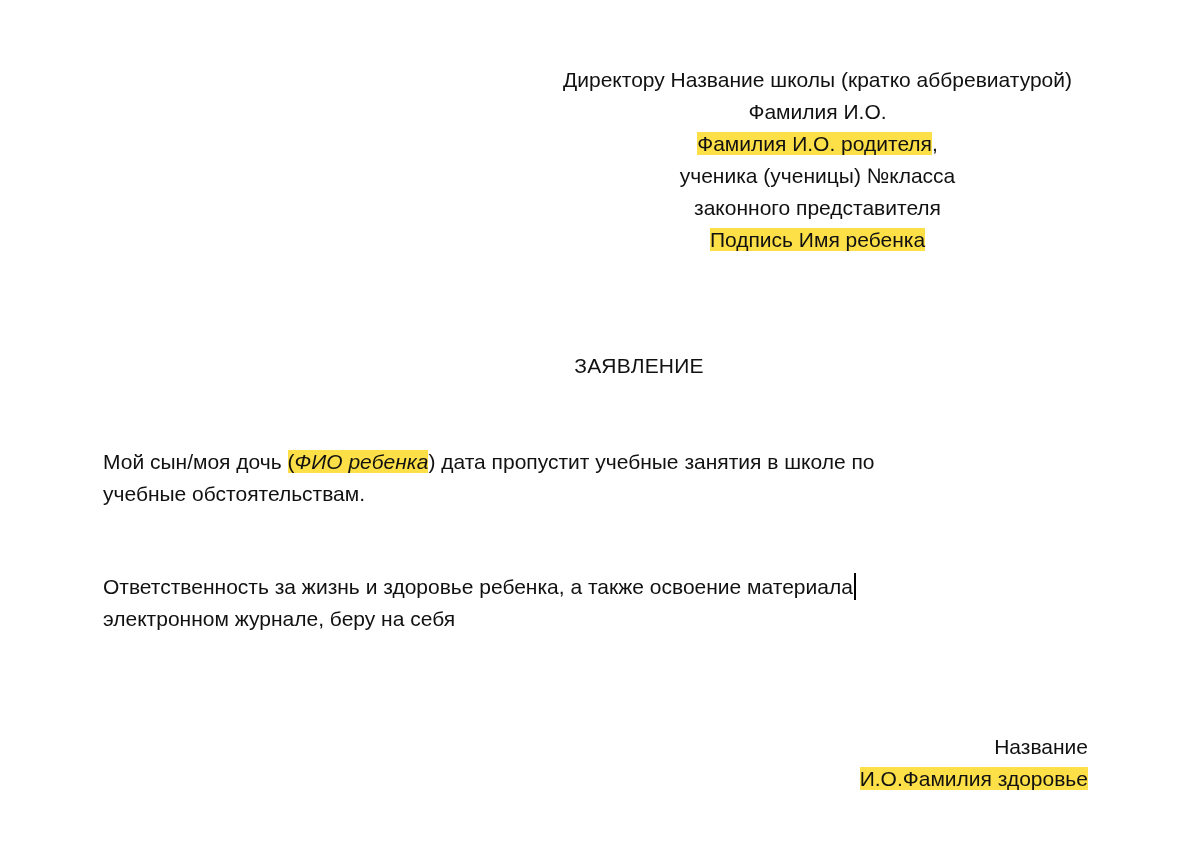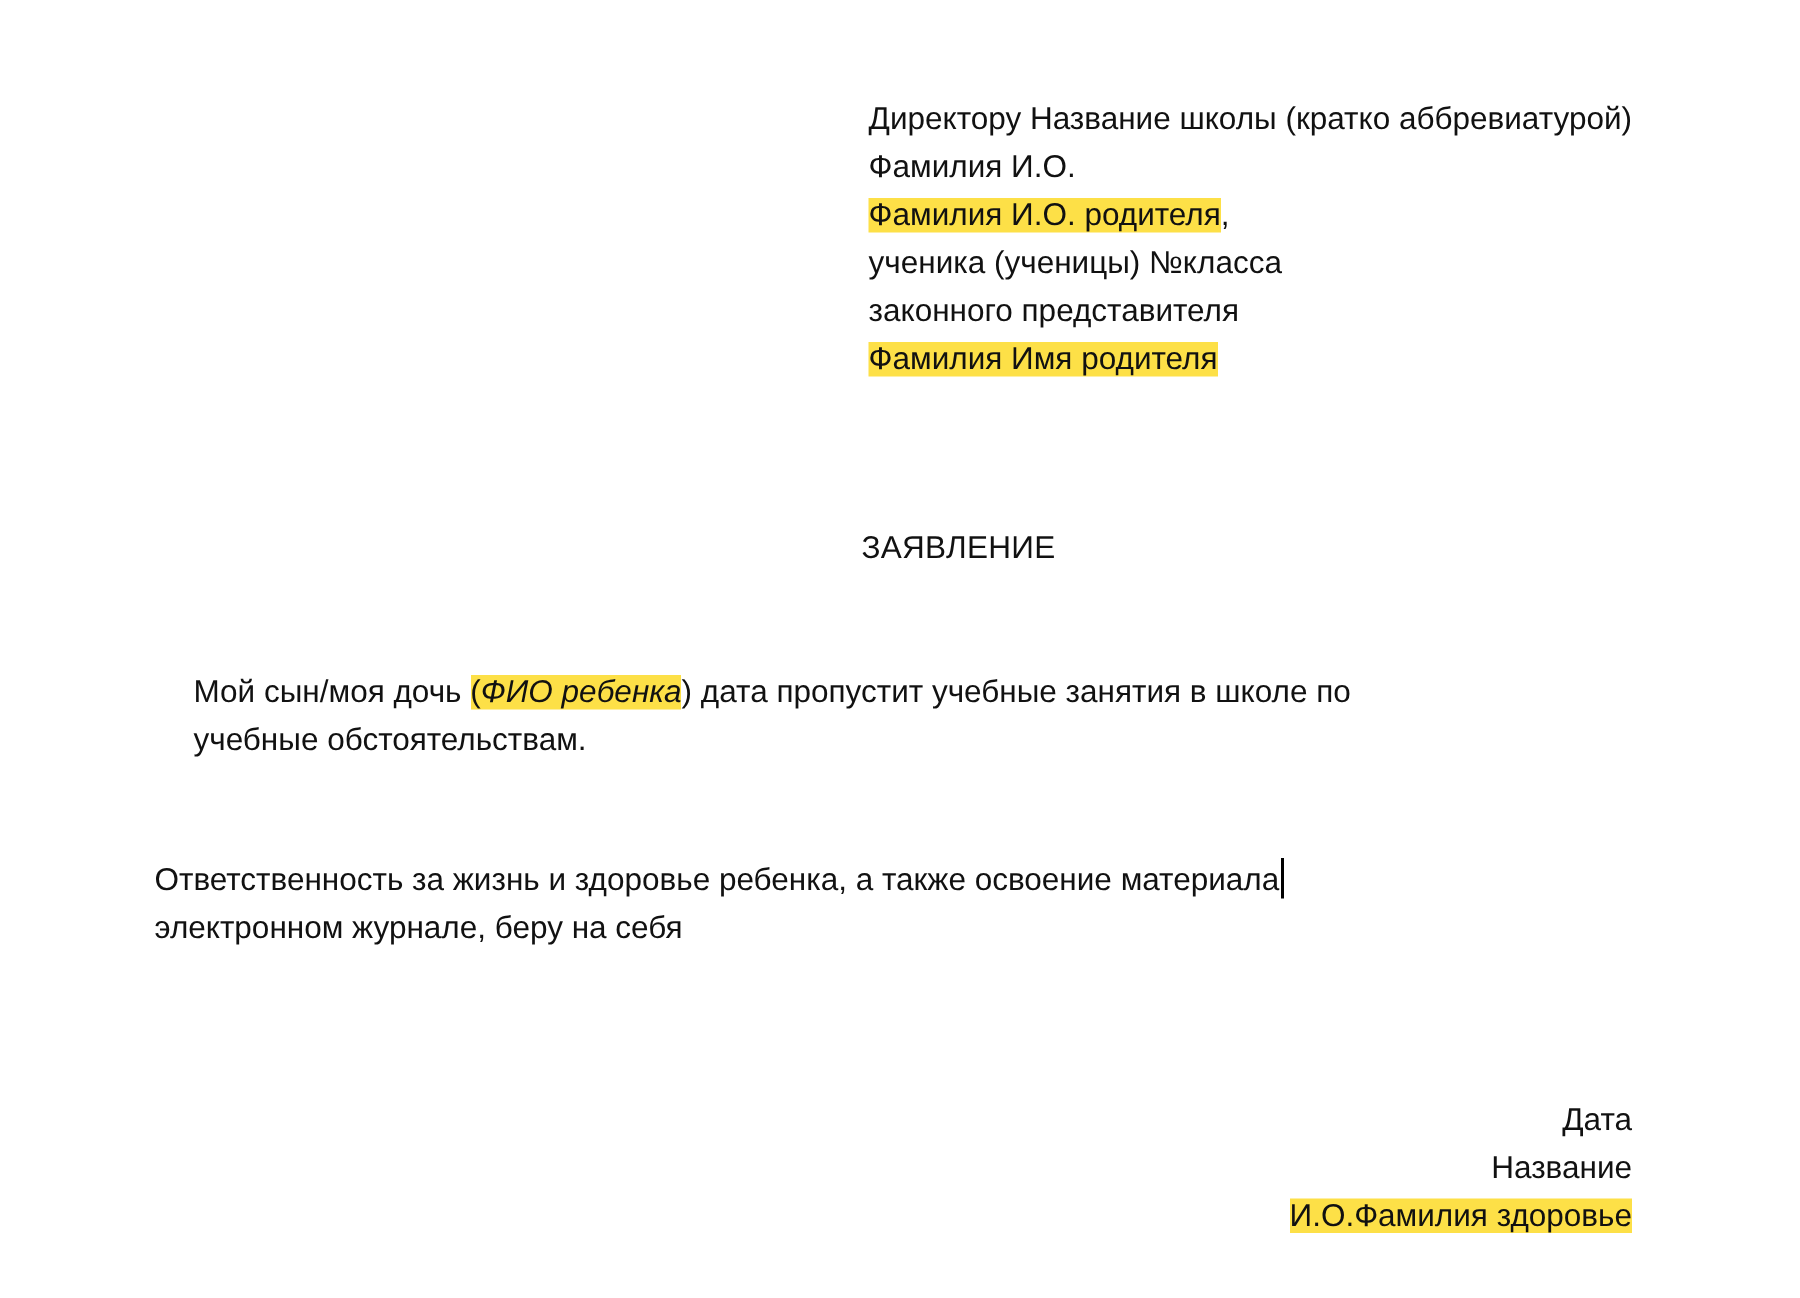--- a/index.html
+++ b/index.html
@@ -14,23 +14,23 @@
       overflow: hidden;
       font-family: "Liberation Sans", sans-serif;
       color: #111111;
       font-size: 21px;
     }
     .hl {
       background: #fde047;
     }
     .addressee {
       position: absolute;
-      right: 112px;
+      right: 128px;
       top: 64px;
-      text-align: left;
+      text-align: center;
       line-height: 32px;
     }
     .addressee .line {
       display: block;
       white-space: nowrap;
     }
     .title {
       position: absolute;
       left: 0;
       width: 1190px;
@@ -41,21 +41,21 @@
       padding-left: 44px;
     }
     .para {
       position: absolute;
       left: 103px;
       width: 900px;
       line-height: 32px;
       white-space: nowrap;
     }
     .para .line { display: block; }
-    .p1 { top: 446px; margin-left: 26px; }
+    .p1 { top: 446px; }
     .p2 { top: 571px; }
     .cursor {
       display: inline-block;
       width: 2px;
       height: 27px;
       background: #000;
       vertical-align: -6px;
       margin-left: 1px;
     }
     .signature {
@@ -70,32 +70,31 @@
   </style>
 </head>
 <body>
 
 <div class="addressee">
   <span class="line">Директору Название школы (кратко аббревиатурой)</span>
   <span class="line">Фамилия И.О.</span>
   <span class="line"><span class="hl">Фамилия И.О. родителя</span><span>,</span></span>
   <span class="line">ученика (ученицы) №класса</span>
   <span class="line">законного представителя</span>
-  <span class="line"><span class="hl">Фамилия Имя родителя</span></span>
+  <span class="line"><span class="hl">Подпись Имя ребенка</span></span>
 </div>
 
 <div class="title">ЗАЯВЛЕНИЕ</div>
 
 <div class="para p1">
   <span class="line"><span>Мой сын/моя дочь </span><span class="hl"><span>(</span><i>ФИО ребенка</i></span><span>) дата пропустит учебные занятия в школе по</span></span>
   <span class="line">учебные обстоятельствам.</span>
 </div>
 
 <div class="para p2">
   <span class="line"><span>Ответственность за жизнь и здоровье ребенка, а также освоение материала</span><span class="cursor"></span></span>
   <span class="line">электронном журнале, беру на себя</span>
 </div>
 
 <div class="signature">
-  <span class="line">Дата</span>
   <span class="line">Название</span>
   <span class="line"><span class="hl">И.О.Фамилия здоровье</span></span>
 </div>
 
 </body></html>

